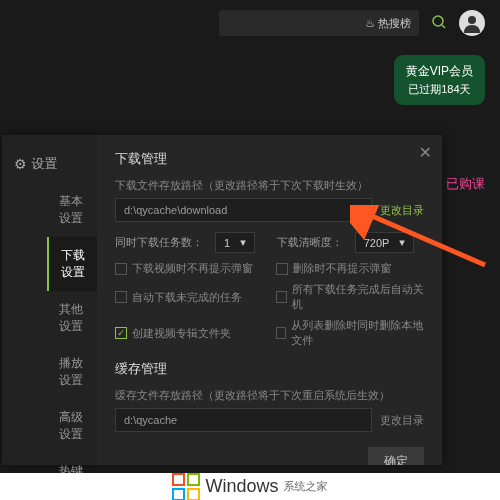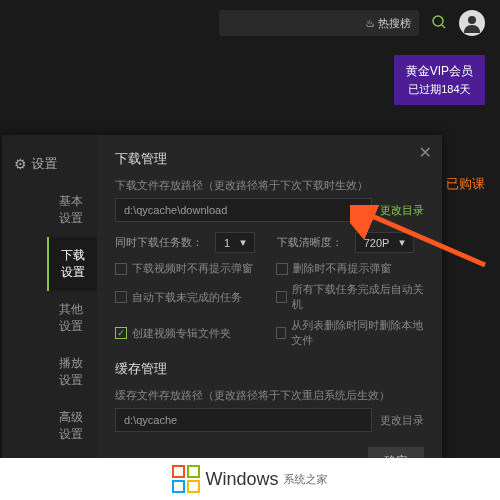--- a/index.html
+++ b/index.html
@@ -19,28 +19,28 @@
     .search-box {
       background: #2a2a2a; border-radius: 3px;
       padding: 4px 8px; width: 200px; height: 26px;
       display: flex; align-items: center; justify-content: space-between;
     }
     .hot-btn { color: #ccc; display: flex; align-items: center; gap: 3px; font-size: 11px; }
     .search-icon { color: #8bc34a; font-size: 14px; }
     .avatar { width: 26px; height: 26px; border-radius: 50%; background: #ddd; display: flex; align-items: center; justify-content: center; }
     .vip-badge {
       position: absolute; top: 55px; right: 15px;
-      background: #4c1d95; color: #fff;
-      padding: 8px 12px; border-radius: 1px;
+      background: #14532d; color: #fff;
+      padding: 8px 12px; border-radius: 9px;
       text-align: center; font-size: 12px;
     }
     .vip-badge .expire { font-size: 11px; margin-top: 2px; }
     .purchased {
       position: absolute; top: 175px; right: 15px;
-      color: #f97316; display: flex; align-items: center; gap: 5px;
+      color: #ec4899; display: flex; align-items: center; gap: 5px;
       font-size: 13px;
     }
     .settings-panel {
       position: absolute; top: 135px; left: 2px;
       width: 440px; height: 330px;
       background: #262626;
       display: flex;
       box-shadow: 0 0 10px rgba(0,0,0,0.5);
     }
     .close-x {
@@ -99,21 +99,21 @@
       font-size: 12px;
     }
     .arrow-annotation {
       position: absolute; top: 205px; left: 350px;
       width: 140px; height: 70px;
       pointer-events: none;
       z-index: 100;
     }
     .watermark {
       position: absolute; bottom: 0; left: 0; right: 0;
-      height: 42px; background: #fff;
+      height: 27px; background: #fff;
       display: flex; align-items: center; justify-content: center;
       gap: 5px;
     }
     .win-logo {
       width: 28px; height: 28px; display: grid;
       grid-template-columns: 1fr 1fr; grid-template-rows: 1fr 1fr;
       gap: 2px;
     }
     .win-logo div { border: 2px solid; }
     .win-text { font-size: 18px; color: #333; }

